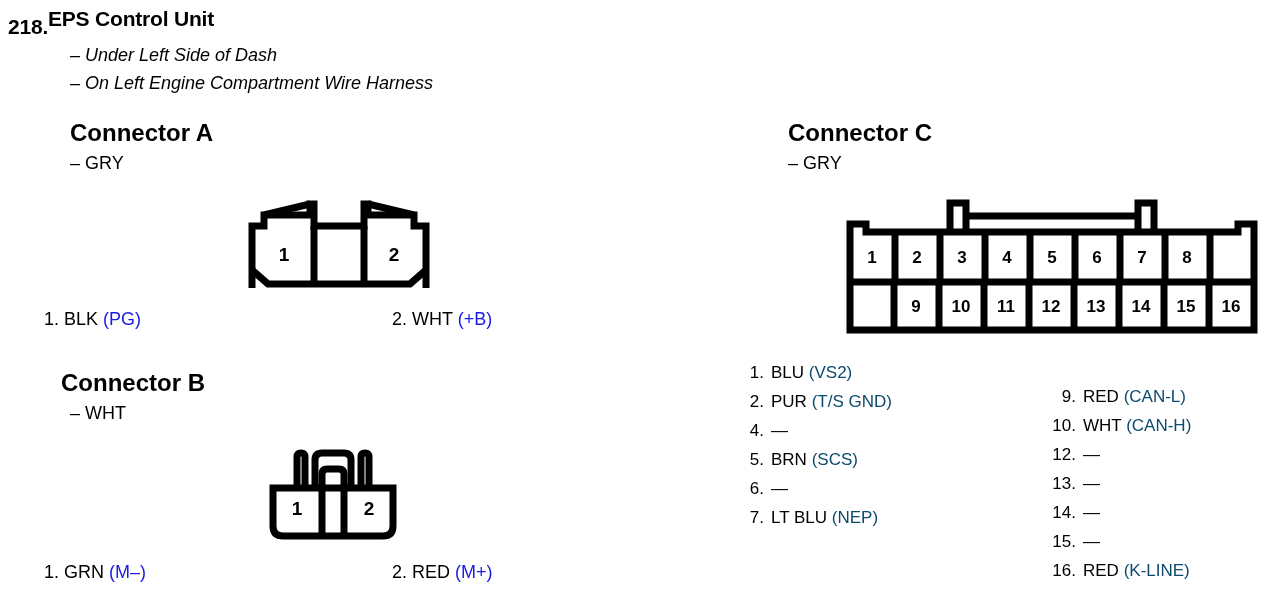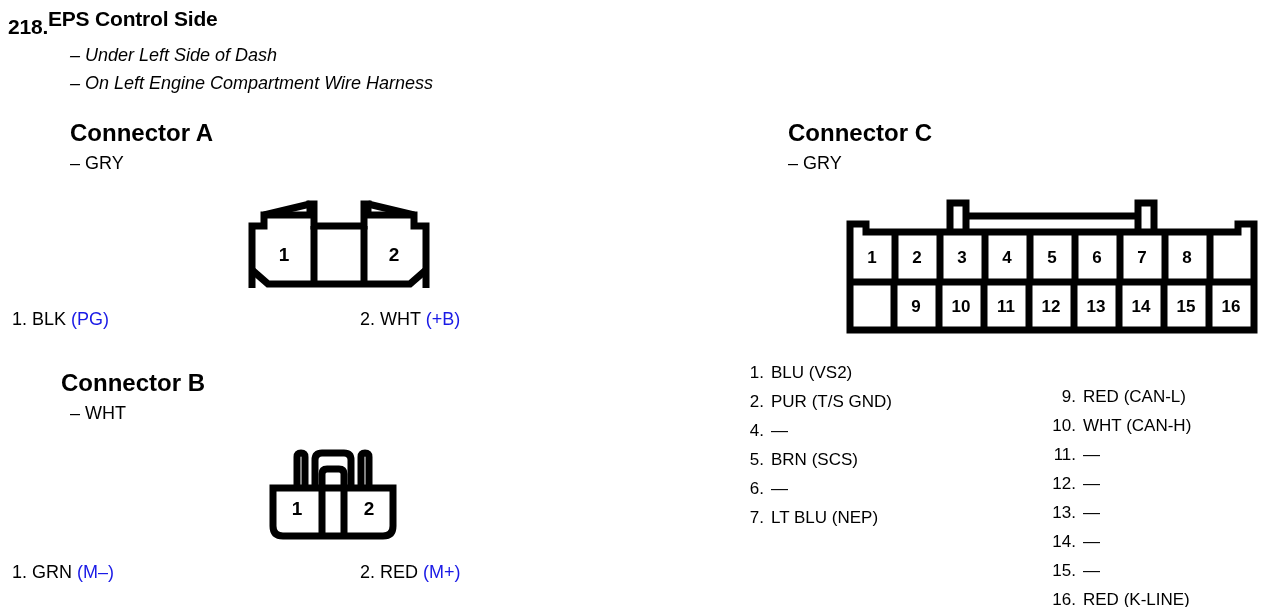--- a/index.html
+++ b/index.html
@@ -49,21 +49,21 @@
     white-space: nowrap;
   }
   #connA-title { left: 70px; top: 119px; }
   #connA-color { left: 70px; top: 153px; }
   #connB-title { left: 61px; top: 369px; }
   #connB-color { left: 70px; top: 403px; }
   #connC-title { left: 788px; top: 119px; }
   #connC-color { left: 788px; top: 153px; }
 
   
-  .pin2-row { font-size: 18px; white-space: nowrap; }
+  .pin2-row { font-size: 18px; white-space: nowrap; margin-left: 32px; }
   .pin2-row .num { }
   .pin2-row .sig { color: #1a1ae6; }
   #connA-pin-1 { left: 12px; top: 309px; }
   #connA-pin-2 { left: 360px; top: 309px; }
   #connB-pin-1 { left: 12px; top: 562px; text-align: center; }
   #connB-pin-2 { left: 360px; top: 562px; }
 
   
   .cpin {
     font-size: 17px;
@@ -71,21 +71,21 @@
     height: 29px;
     line-height: 29px;
   }
   .cpin .idx {
     display: inline-block;
     width: 34px;
     text-align: right;
     margin-right: 7px;
   }
   .cpin .wire { }
-  .cpin .sig { color: #000000; }
+  .cpin .sig { color: #0c4a6e; }
   #cpin-col-left  { left: 730px; top: 358px; }
   #cpin-col-right { left: 1042px; top: 358px; margin-top: 24px; }
 
   
   #connA-drawing { left: 248px; top: 196px; }
   #connB-drawing { left: 268px; top: 448px; }
   #connC-drawing { left: 844px; top: 198px; }
 
   svg { display: block; }
   .stroke-blk {
@@ -109,21 +109,21 @@
     font-weight: bold;
     fill: #000000;
     text-anchor: middle;
     dominant-baseline: middle;
   }
 </style>
 </head>
 <body>
 
 <div class="abs" id="header-number">218.</div>
-<div class="abs" id="header-title">EPS Control Side</div>
+<div class="abs" id="header-title">EPS Control Unit</div>
 <div class="abs loc-line" id="loc-0">– Under Left Side of Dash</div>
 <div class="abs loc-line" id="loc-1">– On Left Engine Compartment Wire Harness</div>
 
 <div class="abs conn-title" id="connA-title">Connector A</div>
 <div class="abs conn-color" id="connA-color">– GRY</div>
 
 <div class="abs" id="connA-drawing">
   <svg width="182" height="92" viewBox="0 0 182 92">
 
     <path class="stroke-blk" d="
@@ -292,23 +292,20 @@
 </div>
 
 <div class="abs" id="cpin-col-right">
   <div class="cpin">
     <span class="idx">9.</span><span class="wire">RED</span> <span class="sig">(CAN-L)</span>
   </div>
   <div class="cpin">
     <span class="idx">10.</span><span class="wire">WHT</span> <span class="sig">(CAN-H)</span>
   </div>
   <div class="cpin">
-    <span class="idx">11.</span><span class="wire">—</span> <span class="sig"></span>
-  </div>
-  <div class="cpin">
     <span class="idx">12.</span><span class="wire">—</span> <span class="sig"></span>
   </div>
   <div class="cpin">
     <span class="idx">13.</span><span class="wire">—</span> <span class="sig"></span>
   </div>
   <div class="cpin">
     <span class="idx">14.</span><span class="wire">—</span> <span class="sig"></span>
   </div>
   <div class="cpin">
     <span class="idx">15.</span><span class="wire">—</span> <span class="sig"></span>

